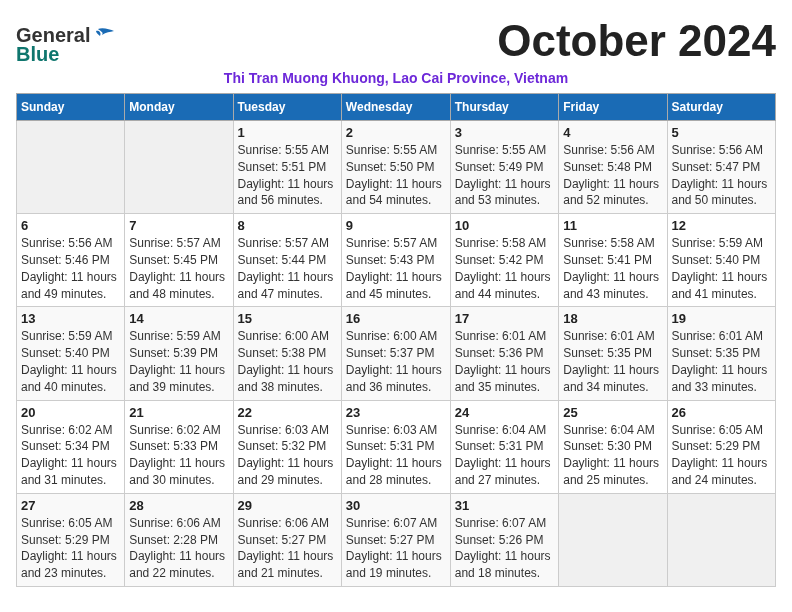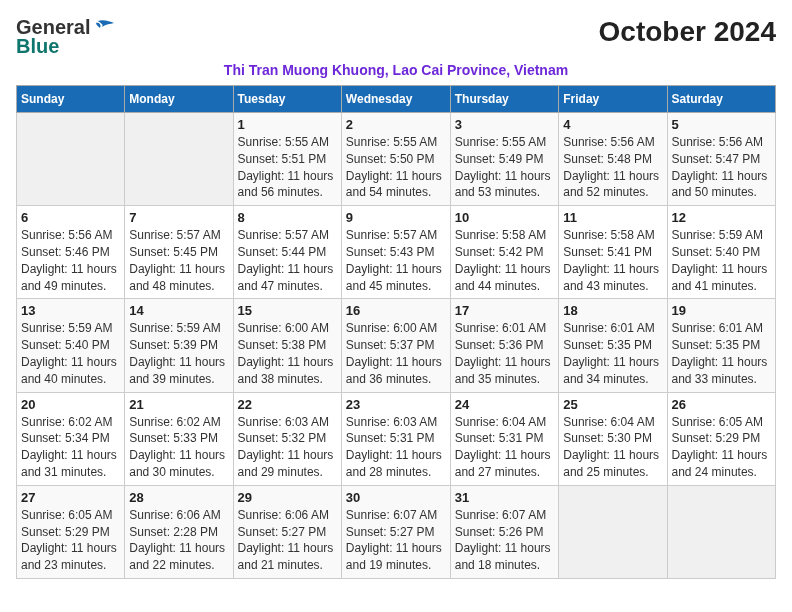--- a/index.html
+++ b/index.html
@@ -5,34 +5,34 @@
     * { box-sizing: border-box; margin: 0; padding: 0; }
     body {
       font-family: Arial, sans-serif;
       background: #fff;
       width: 792px;
       min-height: 612px;
       padding: 16px;
     }
     .header-top {
       display: flex;
-      align-items: flex-start;
+      align-items: flex-end;
       justify-content: space-between;
       margin-bottom: 4px;
     }
     .logo {
       display: flex;
       flex-direction: column;
       align-items: flex-start;
     }
     .title-block {
       text-align: right;
     }
     .month-title {
-      font-size: 28px;
+      font-size: 44px;
       font-weight: bold;
       color: #222;
     }
     .subtitle {
       font-size: 14px;
       color: #6d28d9;
       font-weight: bold;
       text-align: center;
       margin-bottom: 7px;
     }

